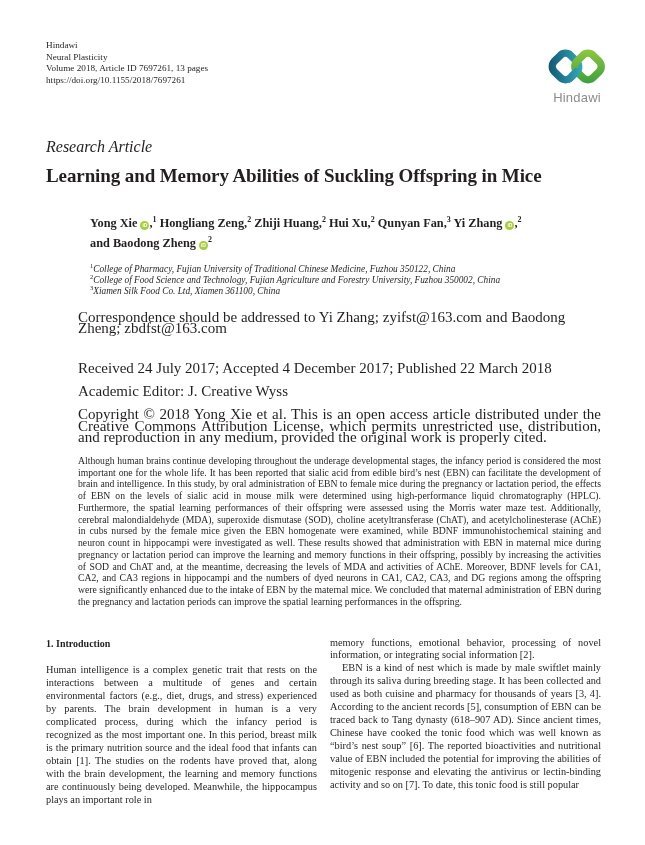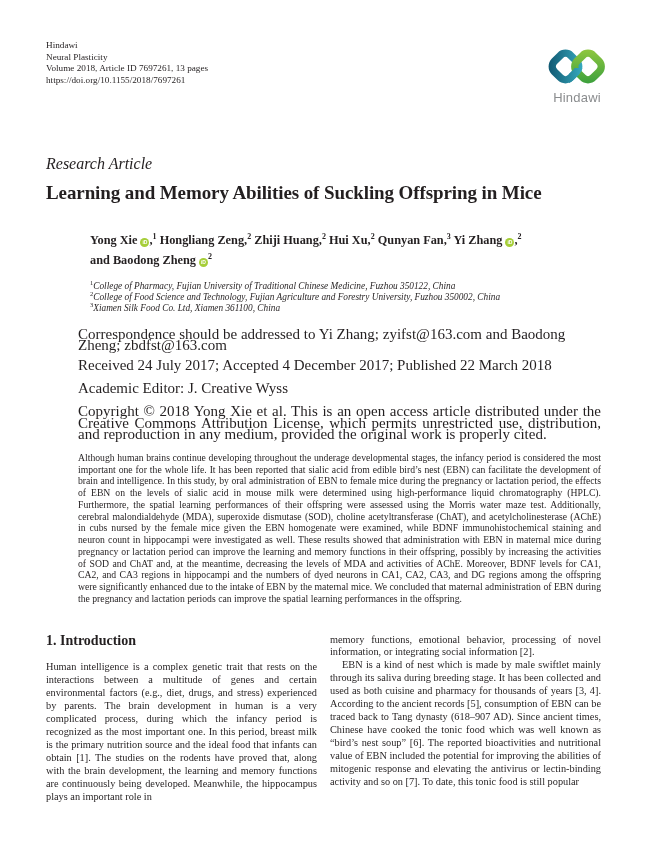--- a/index.html
+++ b/index.html
@@ -12,49 +12,49 @@
   .content { position:absolute; left:46px; top:40px; width:555px; }
 
   
   .masthead { display:flex; justify-content:space-between; align-items:flex-start; height:78px; }
   .masthead-meta { font-size:9.2px; line-height:11.6px; }
   .masthead-meta div { white-space:nowrap; }
   .logo-block { display:flex; flex-direction:column; align-items:center; margin-top:3px; margin-right:-9px; }
   .logo-text { font-family:"Liberation Sans", sans-serif; font-size:13px; color:#8a8c8e; margin-top:0px; letter-spacing:0.2px; }
 
   
-  .article-type { font-style:italic; font-size:16px; margin-top:37px; }
+  .article-type { font-style:italic; font-size:16px; margin-top:20px; }
   .title { font-weight:bold; font-size:19px; line-height:24px; margin-top:8px; letter-spacing:-0.1px; }
 
   
   .authors-block { margin-left:44px; margin-top:26px; font-weight:bold; font-size:12.3px; line-height:19.5px; width:511px; }
   .author { white-space:nowrap; }
   .authors-block sup { font-size:8px; vertical-align:super; line-height:0; }
   .orcid {
     display:inline-block; width:9px; height:9px; border-radius:50%;
     color:#ffffff; font-family:"Liberation Sans", sans-serif; font-size:5px; font-weight:bold;
     text-align:center; line-height:9px; margin-left:3px; vertical-align:0px;
   }
 
   
   .affiliations { margin-left:44px; margin-top:11px; font-style:italic; font-size:9.3px; line-height:11.2px; }
   .affiliations sup { font-size:6.5px; vertical-align:super; line-height:0; font-style:normal; }
 
   
   .front-meta { margin-left:32px; font-size:15px; line-height:11.6px; }
   .corr { margin-top:14px; }
-  .dates { margin-top:8px; }
+  .dates { margin-top:28px; }
   .editor { margin-top:12px; }
   .copyright { margin-top:11px; text-align:justify; }
   .abstract { margin-left:32px; margin-top:11px; font-size:9.7px; line-height:11.75px; text-align:justify; }
 
   
   .columns { display:flex; gap:13px; margin-top:29px; }
   .col { width:271px; font-size:10.3px; line-height:12.95px; text-align:justify; }
-  .col h2 { font-size:14px; font-weight:bold; margin:1px 0 14px 0; text-align:left; }
+  .col h2 { font-size:10px; font-weight:bold; margin:1px 0 14px 0; text-align:left; }
   .col p { margin:0; }
   .col p.indented { text-indent:12px; }
 </style>
 </head>
 <body>
 
 <div class="page">
   <div class="content">
 
     <div class="masthead">

